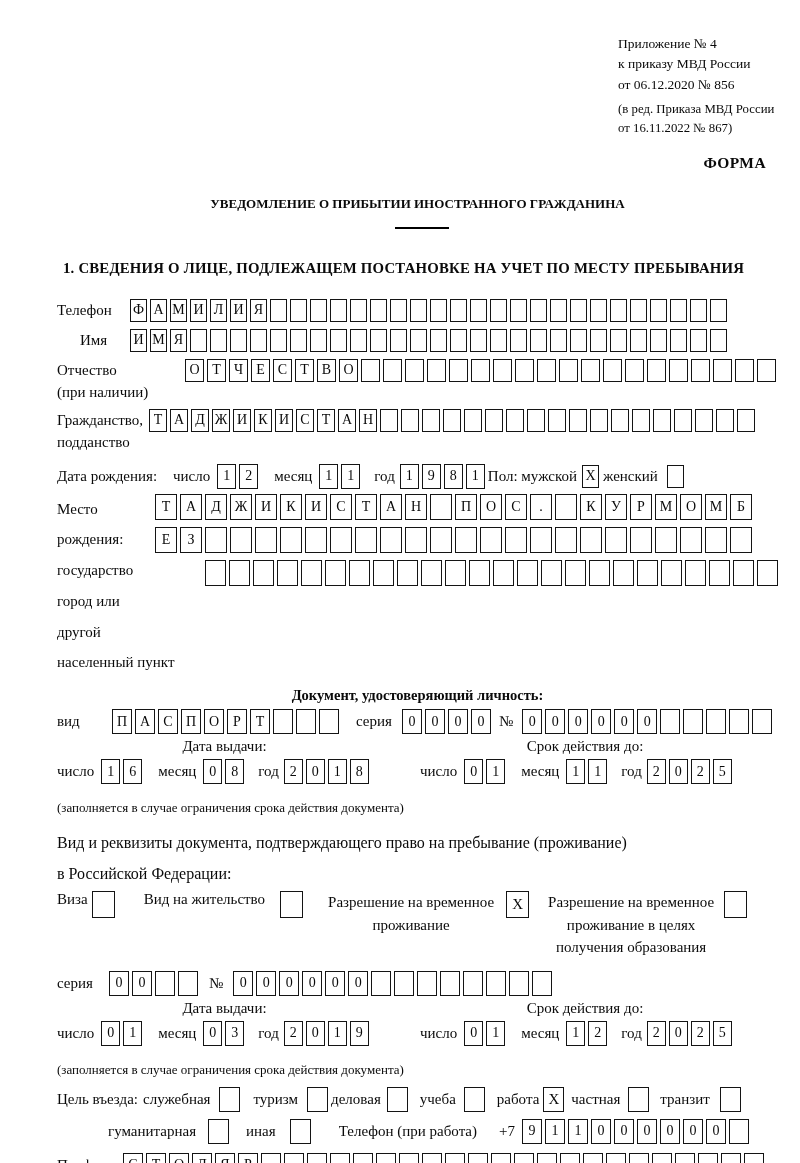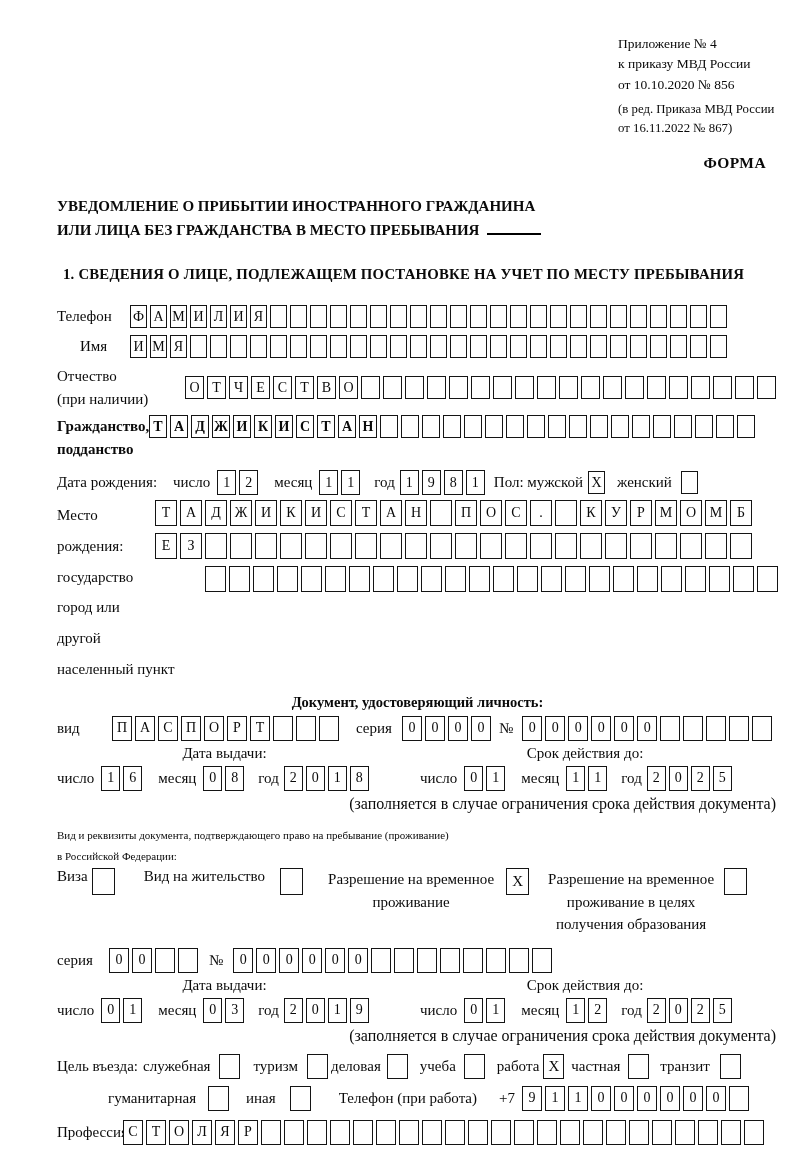--- a/index.html
+++ b/index.html
@@ -4,21 +4,21 @@
 <style>
   html,body{margin:0;padding:0;}
   body{width:800px;height:1163px;background:#ffffff;color:#0a0a0a;
        font-family:"Liberation Serif","DejaVu Serif",serif;overflow:hidden;}
   .page{box-sizing:border-box;width:800px;height:1163px;padding:34px 22px 0 57px;}
 
   
   .hdr{margin-left:561px;font-size:13.5px;line-height:1.5;}
   .hdr .rev{margin-top:5px;font-size:12.8px;}
   .forma{text-align:right;font-weight:bold;font-size:15.5px;margin-top:16px;padding-right:12px;letter-spacing:.4px;}
-  .title{font-weight:bold;font-size:15px;margin-top:22px;line-height:1.6;}
+  .title{text-align:center;font-weight:bold;font-size:13px;margin-top:22px;line-height:1.6;}
   .u{display:inline-block;width:54px;border-bottom:2px solid #000;height:2px;margin-left:8px;}
   .sec{font-weight:bold;font-size:14.8px;margin-top:24px;margin-left:6px;letter-spacing:.2px;}
 
   
   .frow{display:flex;align-items:center;margin-top:7px;font-size:15px;}
   .frow.tight{margin-top:5px;}
   .lbl{flex:none;}
   .lbl2{line-height:1.5;}
 
   
@@ -31,47 +31,47 @@
 
   .dhead{font-weight:bold;text-align:center;font-size:14.5px;margin-top:9px;}
   .dcols{display:flex;margin-top:4px;font-size:15px;}
   .dcl{width:335px;}
   .dcr{flex:1;}
   .dchead{text-align:center;font-size:15px;}
   .dgrp{display:flex;align-items:center;margin-top:4px;}
   .dgl{margin-right:7px;}
   .dgl2{margin:0 7px 0 13px;}
   .dgl3{margin:0 5px 0 11px;}
-  .dnote{font-size:16px;text-align:right;margin-top:4px;padding-right:2px;}
-
-  .intro{font-size:11px;margin-top:12px;line-height:1.9;}
+  .dnote{font-size:13px;text-align:left;margin-top:16px;padding-right:2px;}
+
+  .intro{font-size:16px;margin-top:12px;line-height:1.9;}
   .optrow{display:flex;align-items:flex-start;margin-top:2px;font-size:15px;}
   .opt{display:flex;align-items:flex-start;}
   .optxt{text-align:center;line-height:1.5;}
 </style>
 </head>
 <body>
 
 <div class="page">
 
   <div class="hdr">
     <div>Приложение № 4</div>
     <div>к приказу МВД России</div>
-    <div>от 10.10.2020 № 856</div>
+    <div>от 06.12.2020 № 856</div>
     <div class="rev">
       <div>(в ред. Приказа МВД России</div>
       <div>от 16.11.2022 № 867)</div>
     </div>
   </div>
 
   <div class="forma">ФОРМА</div>
 
   <div class="title">
     <div>УВЕДОМЛЕНИЕ О ПРИБЫТИИ ИНОСТРАННОГО ГРАЖДАНИНА</div>
-    <div><span>ИЛИ ЛИЦА БЕЗ ГРАЖДАНСТВА В МЕСТО ПРЕБЫВАНИЯ</span><span class="u"></span></div>
+    <div><span class="u"></span></div>
   </div>
 
   <div class="sec">1. СВЕДЕНИЯ О ЛИЦЕ, ПОДЛЕЖАЩЕМ ПОСТАНОВКЕ НА УЧЕТ ПО МЕСТУ ПРЕБЫВАНИЯ</div>
 
   <div class="frow" style="margin-top:22px;">
     <span class="lbl" style="width:73px;">Телефон</span>
     <span class="cells">
         <span class="cell">Ф</span>
         <span class="cell">А</span>
         <span class="cell">М</span>
@@ -134,21 +134,21 @@
         <span class="cell"></span>
         <span class="cell"></span>
         <span class="cell"></span>
         <span class="cell"></span>
         <span class="cell"></span>
         <span class="cell"></span>
         <span class="cell"></span>
       </span>
   </div>
 
-  <div class="frow" style="align-items:center;">
+  <div class="frow" style="align-items:flex-start;">
     <span class="lbl lbl2" style="width:128px;">
       <span>Отчество</span><br>
       <span>(при наличии)</span>
     </span>
     <span class="cells" style="--cw:17px;">
         <span class="cell">О</span>
         <span class="cell">Т</span>
         <span class="cell">Ч</span>
         <span class="cell">Е</span>
         <span class="cell">С</span>
@@ -170,21 +170,21 @@
         <span class="cell"></span>
         <span class="cell"></span>
         <span class="cell"></span>
         <span class="cell"></span>
         <span class="cell"></span>
         <span class="cell"></span>
         <span class="cell"></span>
       </span>
   </div>
 
-  <div class="frow tight" style="align-items:flex-start;font-weight:bold;">
+  <div class="frow tight" style="align-items:flex-start;">
     <span class="lbl lbl2" style="width:92px;">
       <span>Гражданство,</span><br>
       <span>подданство</span>
     </span>
     <span class="cells" style="--cw:16px;">
         <span class="cell">Т</span>
         <span class="cell">А</span>
         <span class="cell">Д</span>
         <span class="cell">Ж</span>
         <span class="cell">И</span>
@@ -227,25 +227,25 @@
         <span class="cell">1</span>
         <span class="cell">1</span>
       </span>
     <span class="dgl3">год</span>
     <span class="cells" style="--cw:17px;--ch:23px;">
         <span class="cell">1</span>
         <span class="cell">9</span>
         <span class="cell">8</span>
         <span class="cell">1</span>
       </span>
-    <span style="margin-left:6px;"><span>Пол:</span> <span>мужской</span></span>
+    <span style=""><span>Пол:</span> <span>мужской</span></span>
     <span class="cells" style="margin-left:5px;" style2="">
         <span class="cell">X</span>
       </span>
-    <span style="margin-left:9px;margin-right:9px;">женский</span>
+    <span style="margin-left:1px;margin-right:9px;">женский</span>
     <span class="cells">
         <span class="cell"></span>
       </span>
   </div>
 
   <div class="frow tight" style="align-items:flex-start;">
     <span class="lbl lbl2" style="width:98px;line-height:2.05;">
       <span>Место рождения:</span><br>
       <span>государство</span><br>
       <span>город или другой</span><br>

